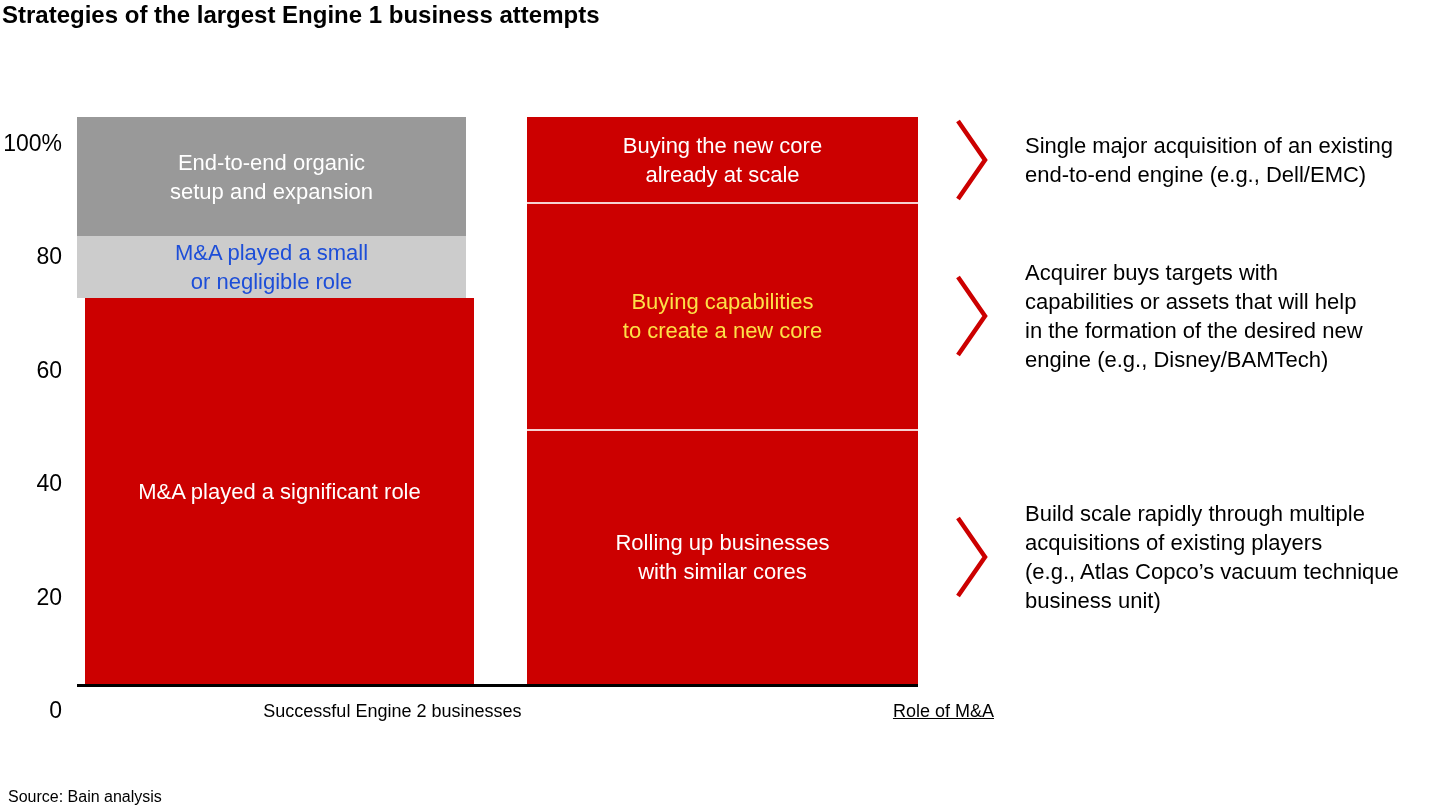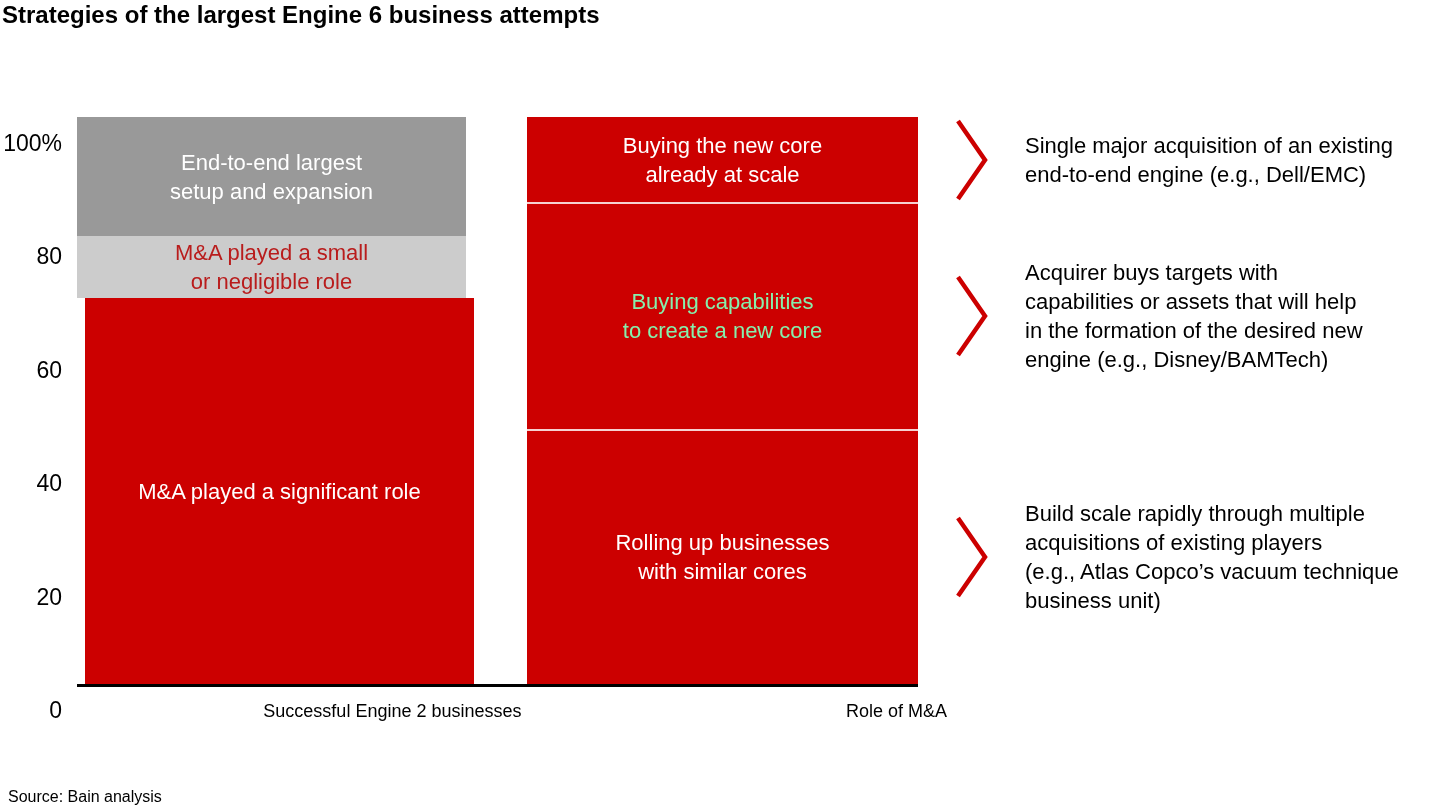--- a/index.html
+++ b/index.html
@@ -27,79 +27,79 @@
   .annots { position:absolute; left:0; top:0; width:1440px; height:0; }
   .chevron { position:absolute; left:955px; width:34px; height:84px; }
   .annot-text { position:absolute; left:1025px; width:420px; font-size:22px; line-height:29px; }
 
   .source { position:absolute; left:8px; top:788px; font-size:16px; }
 </style>
 </head>
 <body>
 
 <div class="page">
-  <div class="title">Strategies of the largest Engine 6 business attempts</div>
+  <div class="title">Strategies of the largest Engine 1 business attempts</div>
 
   <div class="yaxis" id="yaxis">
       <div class="tick" style="top: 102px;">100%</div>
       <div class="tick" style="top: 215.4px;">80</div>
       <div class="tick" style="top: 328.8px;">60</div>
       <div class="tick" style="top: 442.2px;">40</div>
       <div class="tick" style="top: 555.6px;">20</div>
       <div class="tick" style="top: 669px;">0</div>
     </div>
 
   <div class="plot">
     <div id="bars">
         <div class="bar" style="left: 0px; width: 389px;">
           <div class="seg" style="bottom: 0%; height: 68%; background: rgb(204, 0, 0); margin-left: 8px;">
             <div class="seg-label" style="color: rgb(255, 255, 255);">
               <div>M&amp;A played a significant role</div>
             </div>
           </div>
           <div class="seg" style="bottom: 68%; height: 11%; background: rgb(204, 204, 204);">
-            <div class="seg-label" style="color: #b91c1c;">
+            <div class="seg-label" style="color: #1d4ed8;">
               <div>M&amp;A played a small</div>
               <div>or negligible role</div>
             </div>
           </div>
           <div class="seg" style="bottom: 79%; height: 21%; background: rgb(153, 153, 153);">
             <div class="seg-label" style="color: rgb(255, 255, 255);">
-              <div>End-to-end largest</div>
+              <div>End-to-end organic</div>
               <div>setup and expansion</div>
             </div>
           </div>
         </div>
         <div class="bar" style="left: 450px; width: 391px;">
           <div class="seg divider" style="bottom: 0%; height: 45%; background: rgb(204, 0, 0);">
             <div class="seg-label" style="color: rgb(255, 255, 255);">
               <div>Rolling up businesses</div>
               <div>with similar cores</div>
             </div>
           </div>
           <div class="seg divider" style="bottom: 45%; height: 40%; background: rgb(204, 0, 0);">
-            <div class="seg-label" style="color: #86efac;">
+            <div class="seg-label" style="color: #fde047;">
               <div>Buying capabilities</div>
               <div>to create a new core</div>
             </div>
           </div>
           <div class="seg" style="bottom: 85%; height: 15%; background: rgb(204, 0, 0);">
             <div class="seg-label" style="color: rgb(255, 255, 255);">
               <div>Buying the new core</div>
               <div>already at scale</div>
             </div>
           </div>
         </div>
       </div>
     <div class="axis-line"></div>
   </div>
 
   <div class="xlabels" id="xlabels">
       <div class="cat-label" style="left: 21.5px;">Successful Engine 2 businesses</div>
-      <div class="cat-label" style="left: 447px;">Role of M&amp;A</div>
+      <div class="cat-label" style="left: 494px; text-decoration: underline;">Role of M&amp;A</div>
     </div>
 
   <div class="annots" id="annots">
       <div class="chevron" style="top: 118px;"><svg width="34" height="84" viewBox="0 0 34 84">
           <polyline points="3,3 30,42 3,81" fill="none" stroke="#cc0000" stroke-width="4.5" stroke-linecap="butt" stroke-linejoin="miter"></polyline>
         </svg></div>
       <div class="annot-text" style="top: 131px;">
         <div>Single major acquisition of an existing</div>
         <div>end-to-end engine (e.g., Dell/EMC)</div>
       </div>

